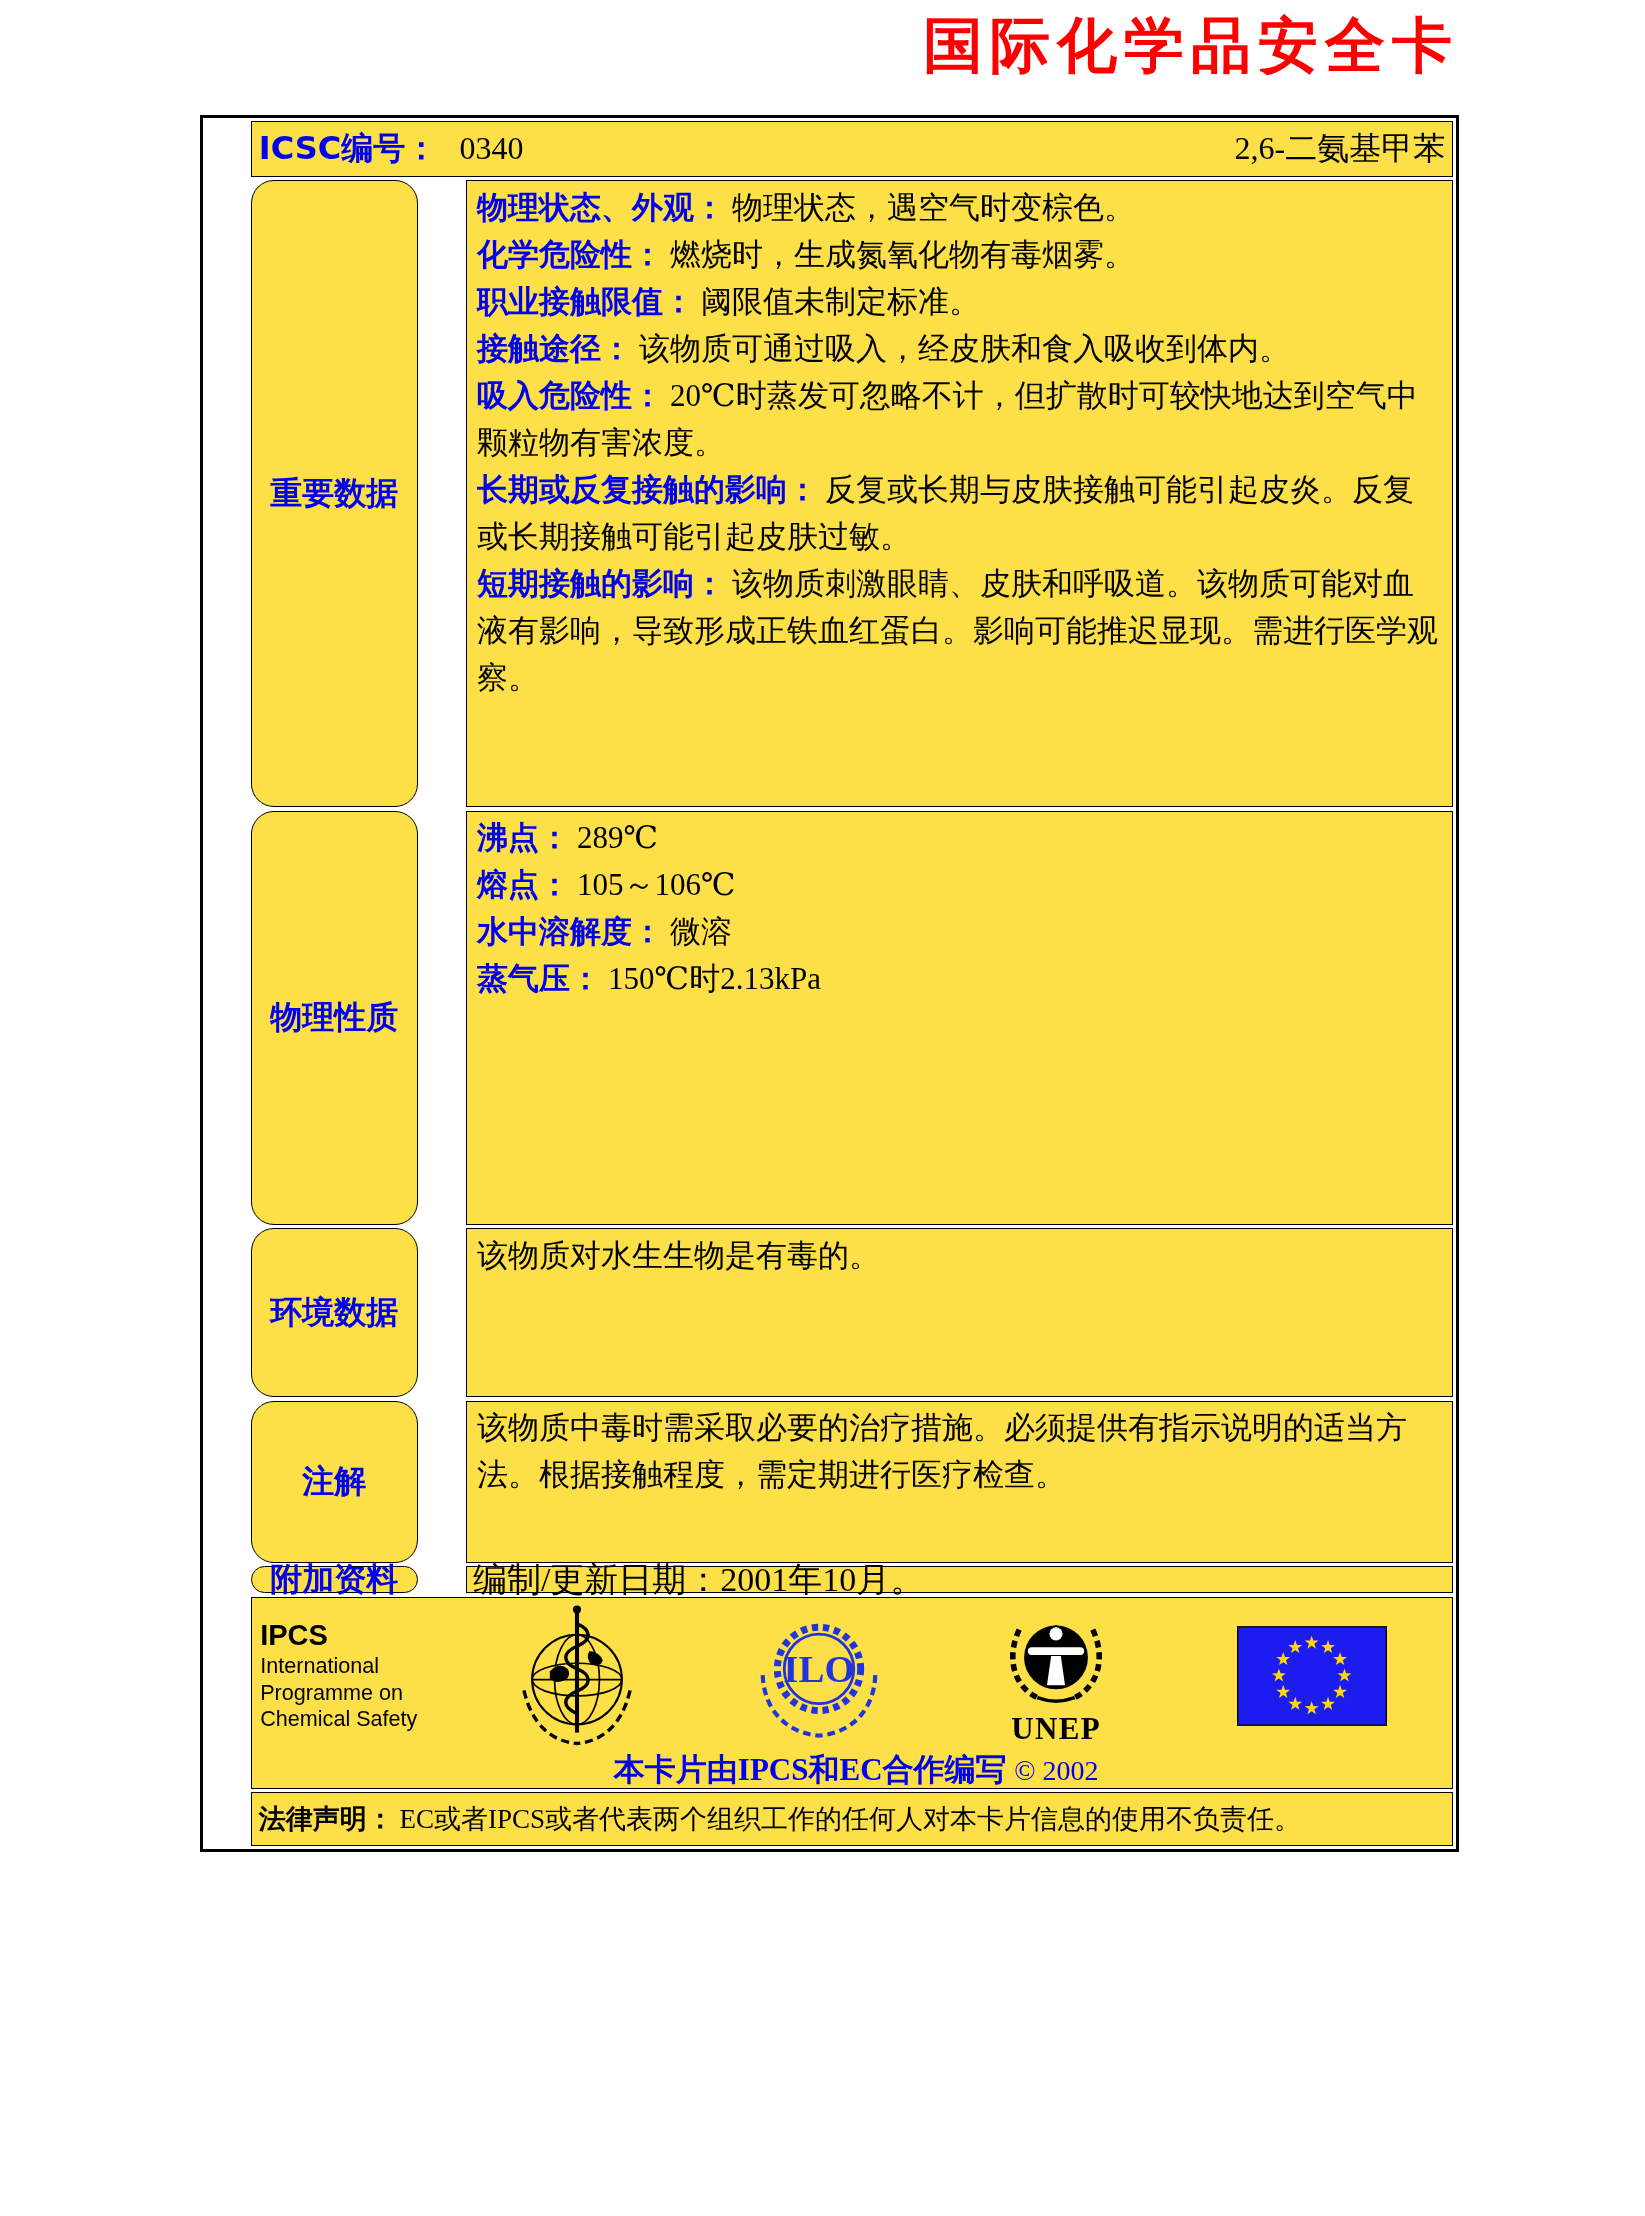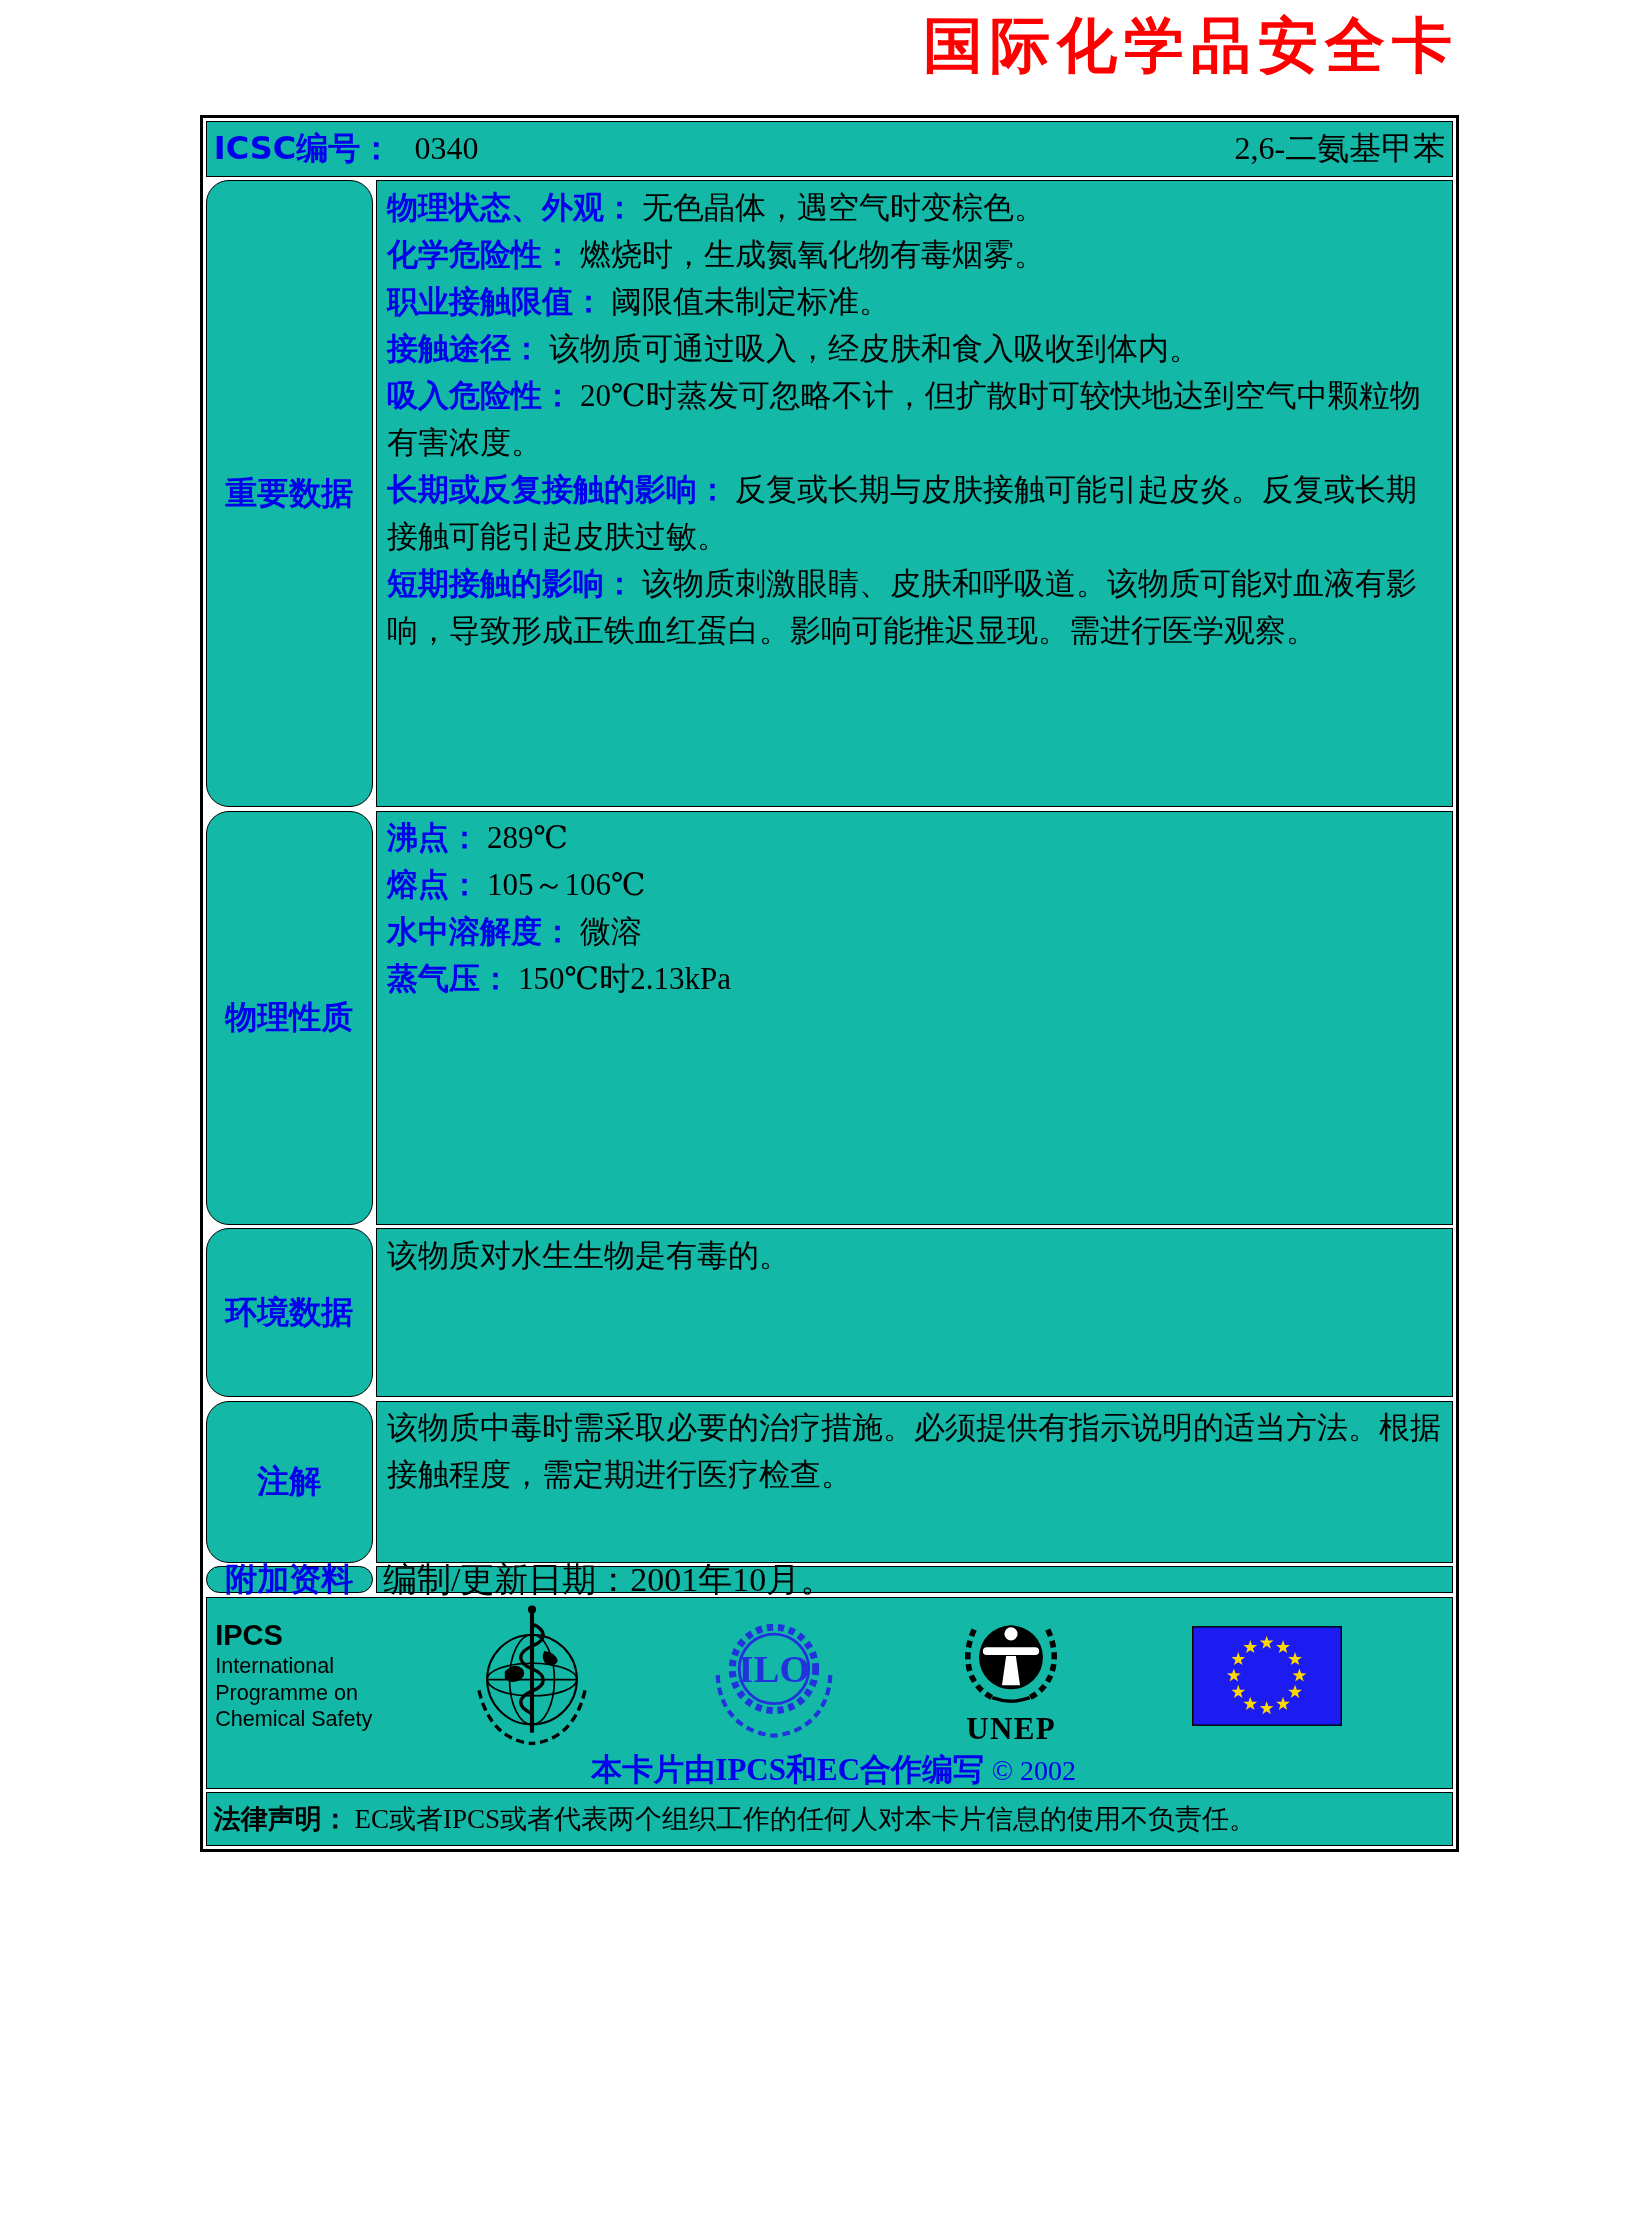--- a/index.html
+++ b/index.html
@@ -23,21 +23,21 @@
     font-family:"DejaVu Sans","Liberation Sans",sans-serif;
     font-weight:bold;font-size:60px;line-height:70px;letter-spacing:7px;
     color:var(--title_red);
   }
   .card{
     margin:35px 0 0 200px;width:1259px;
     border:3.5px solid #000;background:#fff;
     padding:2.8px;display:flex;flex-direction:column;gap:3.5px;
   }
   .row{display:flex;gap:3.5px;}
-  .cell{border:1.4px solid #000;background:#14b8a6;}
+  .cell{border:1.4px solid #000;background:#fde047;margin-left:45px;}
   .label-cell{
     width:167px;flex:0 0 auto;display:flex;align-items:center;justify-content:center;border-radius:23px;
   }
   .content-cell{flex:1 1 auto;padding:2.8px 9.8px;font-size:31px;line-height:47px;}
   .sec-label{
     font-family:"DejaVu Sans","Liberation Sans",sans-serif;
     font-weight:bold;font-size:32px;color:var(--label_blue);white-space:nowrap;
   }
   .lbl{
     font-family:"DejaVu Sans","Liberation Sans",sans-serif;
@@ -99,21 +99,21 @@
       </div>
       <div class="chem-name">2,6-二氨基甲苯</div>
     </div>
   </div>
 
   <div class="row row-important">
     <div class="cell label-cell">
       <span class="sec-label">重要数据</span>
     </div>
     <div class="cell content-cell">
-      <div><span class="lbl">物理状态、外观：</span><span class="txt">无色晶体，遇空气时变棕色。</span></div>
+      <div><span class="lbl">物理状态、外观：</span><span class="txt">物理状态，遇空气时变棕色。</span></div>
       <div><span class="lbl">化学危险性：</span><span class="txt">燃烧时，生成氮氧化物有毒烟雾。</span></div>
       <div><span class="lbl">职业接触限值：</span><span class="txt">阈限值未制定标准。</span></div>
       <div><span class="lbl">接触途径：</span><span class="txt">该物质可通过吸入，经皮肤和食入吸收到体内。</span></div>
       <div><span class="lbl">吸入危险性：</span><span class="txt">20℃时蒸发可忽略不计，但扩散时可较快地达到空气中颗粒物有害浓度。</span></div>
       <div><span class="lbl">长期或反复接触的影响：</span><span class="txt">反复或长期与皮肤接触可能引起皮炎。反复或长期接触可能引起皮肤过敏。</span></div>
       <div><span class="lbl">短期接触的影响：</span><span class="txt">该物质刺激眼睛、皮肤和呼吸道。该物质可能对血液有影响，导致形成正铁血红蛋白。影响可能推迟显现。需进行医学观察。</span></div>
     </div>
   </div>
 
   <div class="row row-physical">

